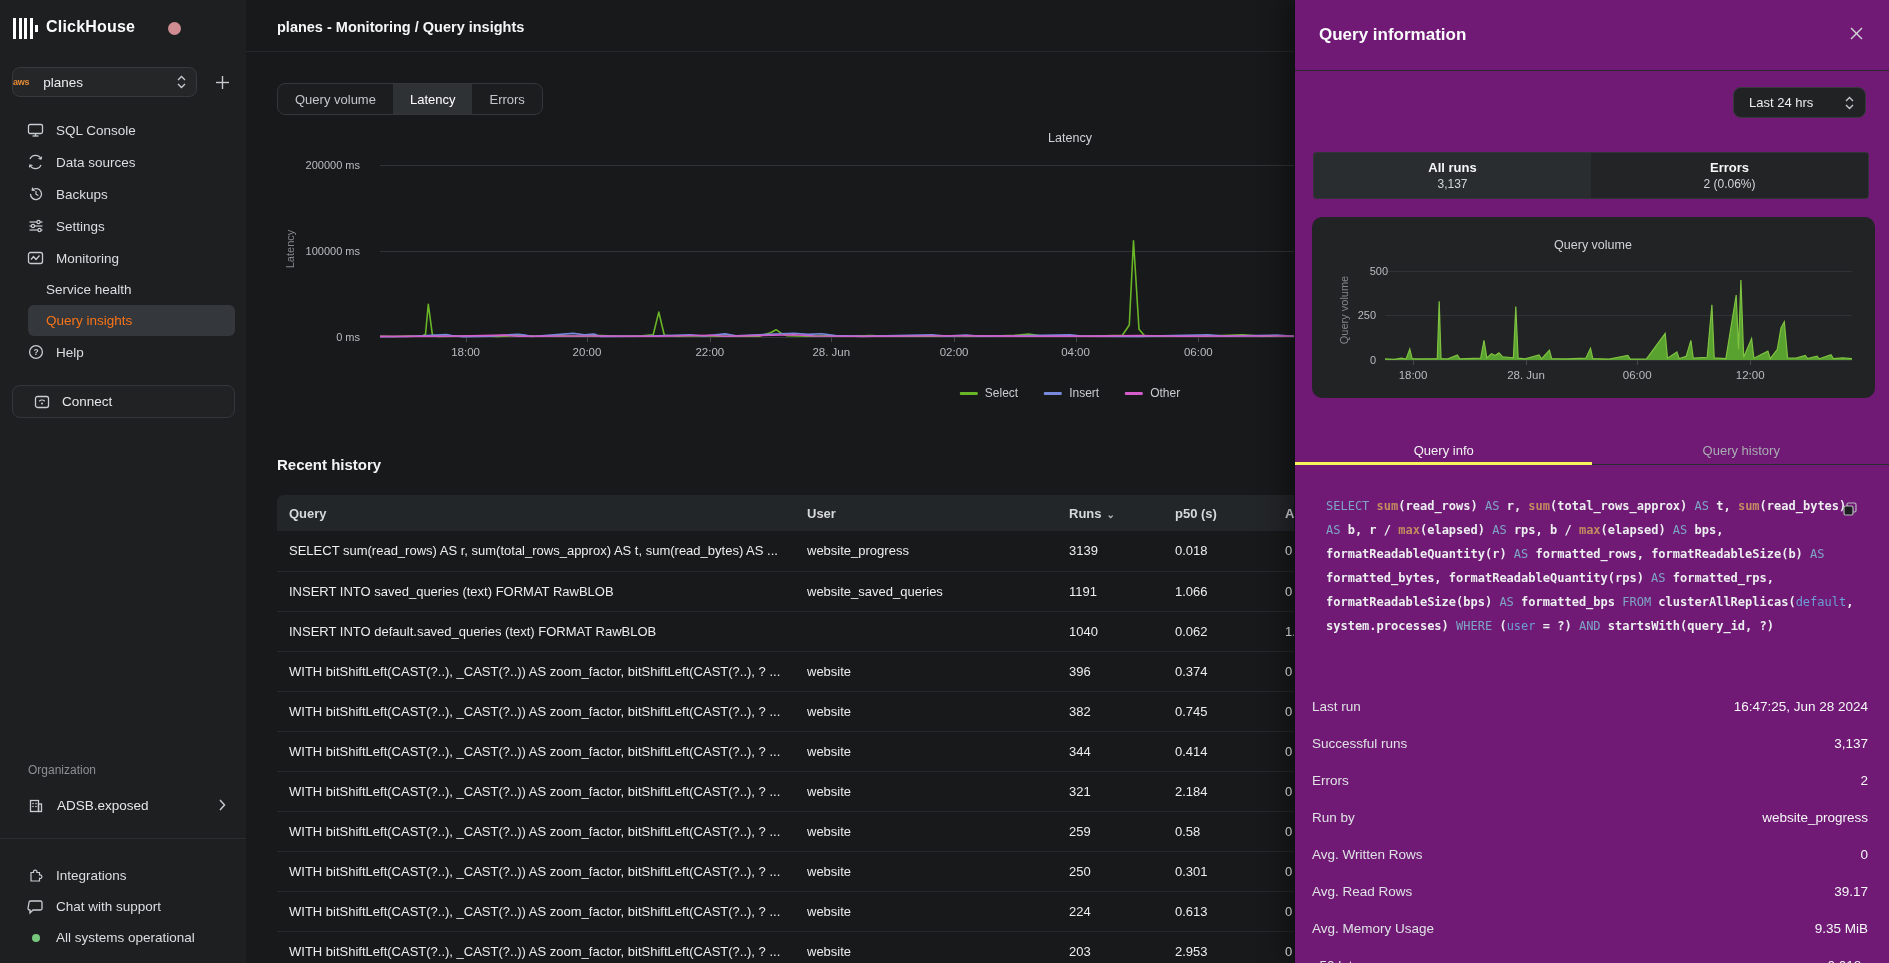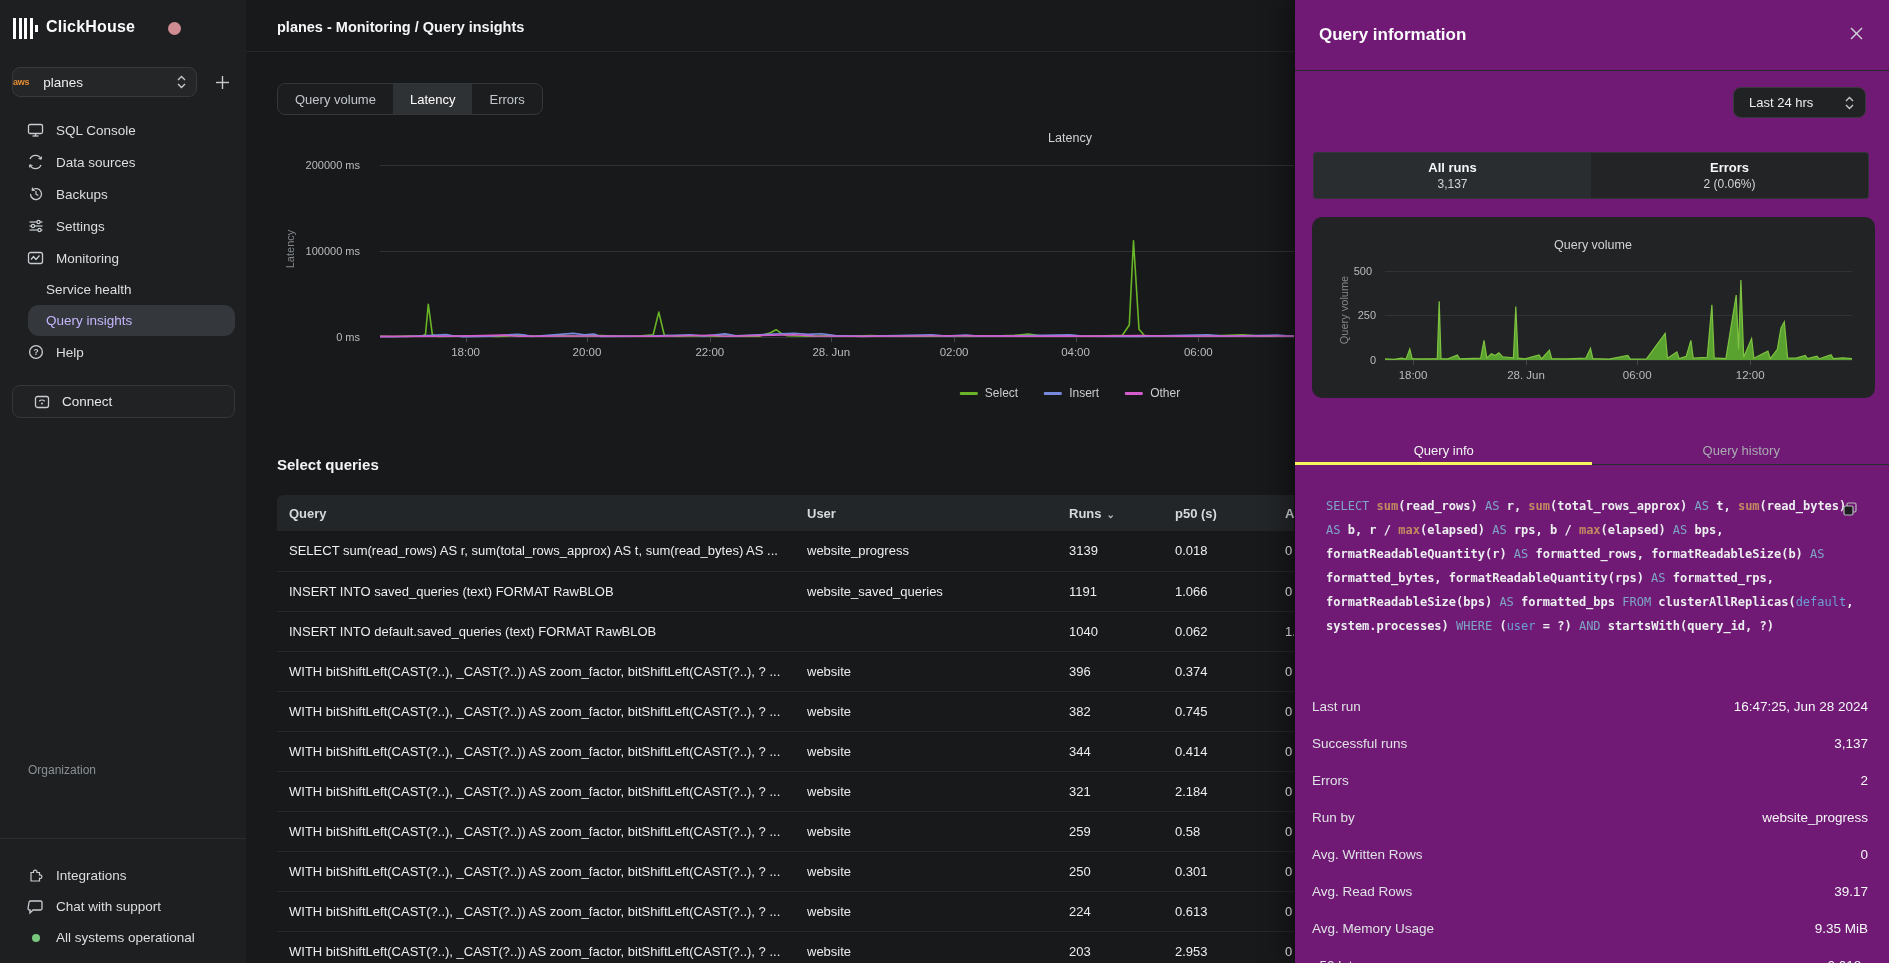--- a/index.html
+++ b/index.html
@@ -23,21 +23,21 @@
   .aws-mark { font-size:9px; font-weight:bold; color:#e58c35; letter-spacing:-.3px; }
   .service-name { margin-left:14px; font-size:13.5px; color:#eceef0; flex:1; }
   .updown { margin-right:10px; }
   .plus-btn { position:absolute; left:198px; top:3px; width:24px; height:24px; display:flex; align-items:center; justify-content:center; cursor:pointer; }
   .nav { position:absolute; left:0; top:114px; width:246px; }
   .nav-item { position:relative; height:32px; display:flex; align-items:center; cursor:pointer; font-size:13.5px; color:#dcdee0; }
   .nav-item .ni-icon { position:absolute; left:27px; width:17px; height:17px; display:flex; align-items:center; justify-content:center; }
   .nav-item .ni-label { position:absolute; left:56px; }
   .nav-sub { position:relative; height:31px; display:flex; align-items:center; cursor:pointer; font-size:13.5px; color:#dcdee0; }
   .nav-sub .ns-label { position:absolute; left:46px; }
-  .nav-sub.active { background:#34383c; border-radius:11px; margin:0 11px 0 28px; color:#c4b5fd; }
+  .nav-sub.active { background:#34383c; border-radius:6px; margin:0 11px 0 28px; color:#f97316; }
   .nav-sub.active .ns-label { left:18px; }
   #connect-btn { position:absolute; left:12px; top:385px; width:223px; height:33px; border:1px solid #34373a; border-radius:8px;
     background:#202224; display:flex; align-items:center; cursor:pointer; font-size:13.5px; color:#e4e6e8; }
   #connect-btn .ni-icon { margin-left:20px; width:17px; display:flex; justify-content:center; }
   #connect-btn .cb-label { margin-left:12px; }
   .org-label { position:absolute; left:28px; top:763px; font-size:12px; color:#8b9095; }
   .org-item { position:absolute; left:0; top:790px; width:246px; height:31px; display:flex; align-items:center; cursor:pointer; font-size:13.5px; color:#e4e6e8; }
   .org-item .ni-icon { position:absolute; left:27px; width:17px; display:flex; justify-content:center; }
   .org-item .oi-label { position:absolute; left:57px; }
   .org-item .oi-chev { position:absolute; left:218px; top:8px; }
@@ -216,20 +216,38 @@
       <svg width="16" height="16" viewBox="0 0 16 16">
           <rect x="1.5" y="2.5" width="13" height="11" rx="2" fill="none" stroke="#c9cdd1" stroke-width="1.3"></rect>
           <path d="M5.2,7.2 a4,4 0 0 1 5.6,0" fill="none" stroke="#c9cdd1" stroke-width="1.2"></path>
           <circle cx="8" cy="9.6" r="1" fill="#c9cdd1"></circle>
         </svg>
     </span>
     <span class="cb-label">Connect</span>
   </div>
 
   <div class="org-label">Organization</div>
+  <div class="org-item">
+    <span class="ni-icon">
+      <svg width="16" height="16" viewBox="0 0 16 16">
+          <rect x="2.5" y="2.5" width="8" height="11" fill="none" stroke="#c9cdd1" stroke-width="1.3"></rect>
+          <rect x="10.5" y="6" width="3" height="7.5" fill="none" stroke="#c9cdd1" stroke-width="1.3"></rect>
+          <circle cx="5" cy="5.5" r=".8" fill="#c9cdd1"></circle>
+          <circle cx="8" cy="5.5" r=".8" fill="#c9cdd1"></circle>
+          <circle cx="5" cy="8.5" r=".8" fill="#c9cdd1"></circle>
+          <circle cx="8" cy="8.5" r=".8" fill="#c9cdd1"></circle>
+        </svg>
+    </span>
+    <span class="oi-label">ADSB.exposed</span>
+    <span class="oi-chev">
+      <svg width="8" height="14" viewBox="0 0 8 14">
+          <polyline points="2,2 6.5,7 2,12" fill="none" stroke="#c6cacd" stroke-width="1.5"></polyline>
+        </svg>
+    </span>
+  </div>
   <div class="side-divider"></div>
   <div class="foot" id="nav-foot">
       <div class="nav-item">
         <span class="ni-icon">
           <svg width="16" height="16" viewBox="0 0 16 16">
             <path d="M3,6 h2.5 a1.8,1.8 0 1 1 3.4,0 H11.5 v2.5 a1.8,1.8 0 1 1 0,3.4 V14.5 H3 Z" fill="none" stroke="#c9cdd1" stroke-width="1.2" transform="translate(0,-1.5)"></path>
           </svg>
         </span>
         <span class="ni-label">Integrations</span>
       </div>
@@ -299,21 +317,21 @@
           <span class="leg-dash" style="background:#7789dd;"></span>
           <span>Insert</span>
         </div>
         <div class="leg-item">
           <span class="leg-dash" style="background:#d55ccb;"></span>
           <span>Other</span>
         </div>
       </div>
     </div>
 
-  <div id="recent-title">Select queries</div>
+  <div id="recent-title">Recent history</div>
   <table id="query-table">
     <colgroup>
         <col style="width:518px">
         <col style="width:262px">
         <col style="width:106px">
         <col style="width:110px">
         <col style="width:140px">
         <col style="width:344px">
       </colgroup>
     <thead>
@@ -451,21 +469,21 @@
     </div>
 
   <div id="qv-card">
       <div class="chart-title abs" style="left:281px; top:21px;">Query volume</div>
       <div class="ylab abs" style="left:-8px; top:87px; width:80px; text-align:center;">Query volume</div>
       <div class="gridline abs" style="left:73px; top:143px; width:467px;"></div>
       <div class="ytick abs" style="left:-16px; top:143px; width:80px;">0</div>
       <div class="gridline abs" style="left:73px; top:98px; width:467px;"></div>
       <div class="ytick abs" style="left:-16px; top:98.47309833024119px; width:80px;">250</div>
       <div class="gridline abs" style="left:73px; top:54px; width:467px;"></div>
-      <div class="ytick abs" style="left:-16px; top:53.94619666048238px; width:76px;">500</div>
+      <div class="ytick abs" style="left:-16px; top:53.94619666048238px; width:92px;">500</div>
       <div class="tickmark abs" style="left:101px; top:143px;"></div>
       <div class="xtick abs" style="left:101.02px; top:152px;">18:00</div>
       <div class="tickmark abs" style="left:214px; top:143px;"></div>
       <div class="xtick abs" style="left:214.034px; top:152px;">28. Jun</div>
       <div class="tickmark abs" style="left:325px; top:143px;"></div>
       <div class="xtick abs" style="left:325.18px; top:152px;">06:00</div>
       <div class="tickmark abs" style="left:438px; top:143px;"></div>
       <div class="xtick abs" style="left:438.194px; top:152px;">12:00</div>
       <svg width="467" height="96" viewBox="0 0 467 96" style="position:absolute; left:73px; top:47px; overflow:visible;">
         <path d="M0,96 L0.0,94.9 L9.3,95.3 L16.3,94.2 L21.0,95.1 L24.8,85.0 L27.1,94.6 L35.0,94.9 L52.3,94.6 L54.2,37.2 L56.0,94.6 L63.0,94.9 L72.4,91.0 L74.7,94.9 L95.7,94.2 L99.0,76.4 L101.8,93.9 L106.5,89.8 L110.2,91.5 L113.9,88.9 L117.7,92.8 L128.4,93.9 L130.8,42.6 L133.1,94.2 L140.1,94.9 L154.1,91.0 L156.4,94.9 L164.4,86.2 L166.7,94.6 L182.1,94.9 L200.8,94.2 L205.5,84.4 L207.8,94.6 L224.2,95.1 L242.8,91.5 L245.2,95.1 L261.5,94.9 L280.2,69.3 L282.5,94.2 L291.9,88.0 L294.2,94.6 L301.2,92.4 L305.9,76.4 L308.2,94.2 L322.2,93.3 L326.9,40.8 L329.2,93.9 L340.9,94.6 L351.2,31.0 L353.5,85.3 L355.9,15.9 L358.7,93.3 L366.6,74.6 L368.9,94.2 L382.9,87.1 L385.3,94.6 L392.3,85.3 L396.0,63.9 L399.3,57.7 L402.6,93.9 L411.0,94.2 L420.3,91.5 L422.6,94.6 L432.0,92.1 L434.3,94.9 L446.0,90.7 L448.3,94.6 L457.7,93.9 L467.0,94.6 L467,96 Z" fill="#59a230" stroke="none"></path>

